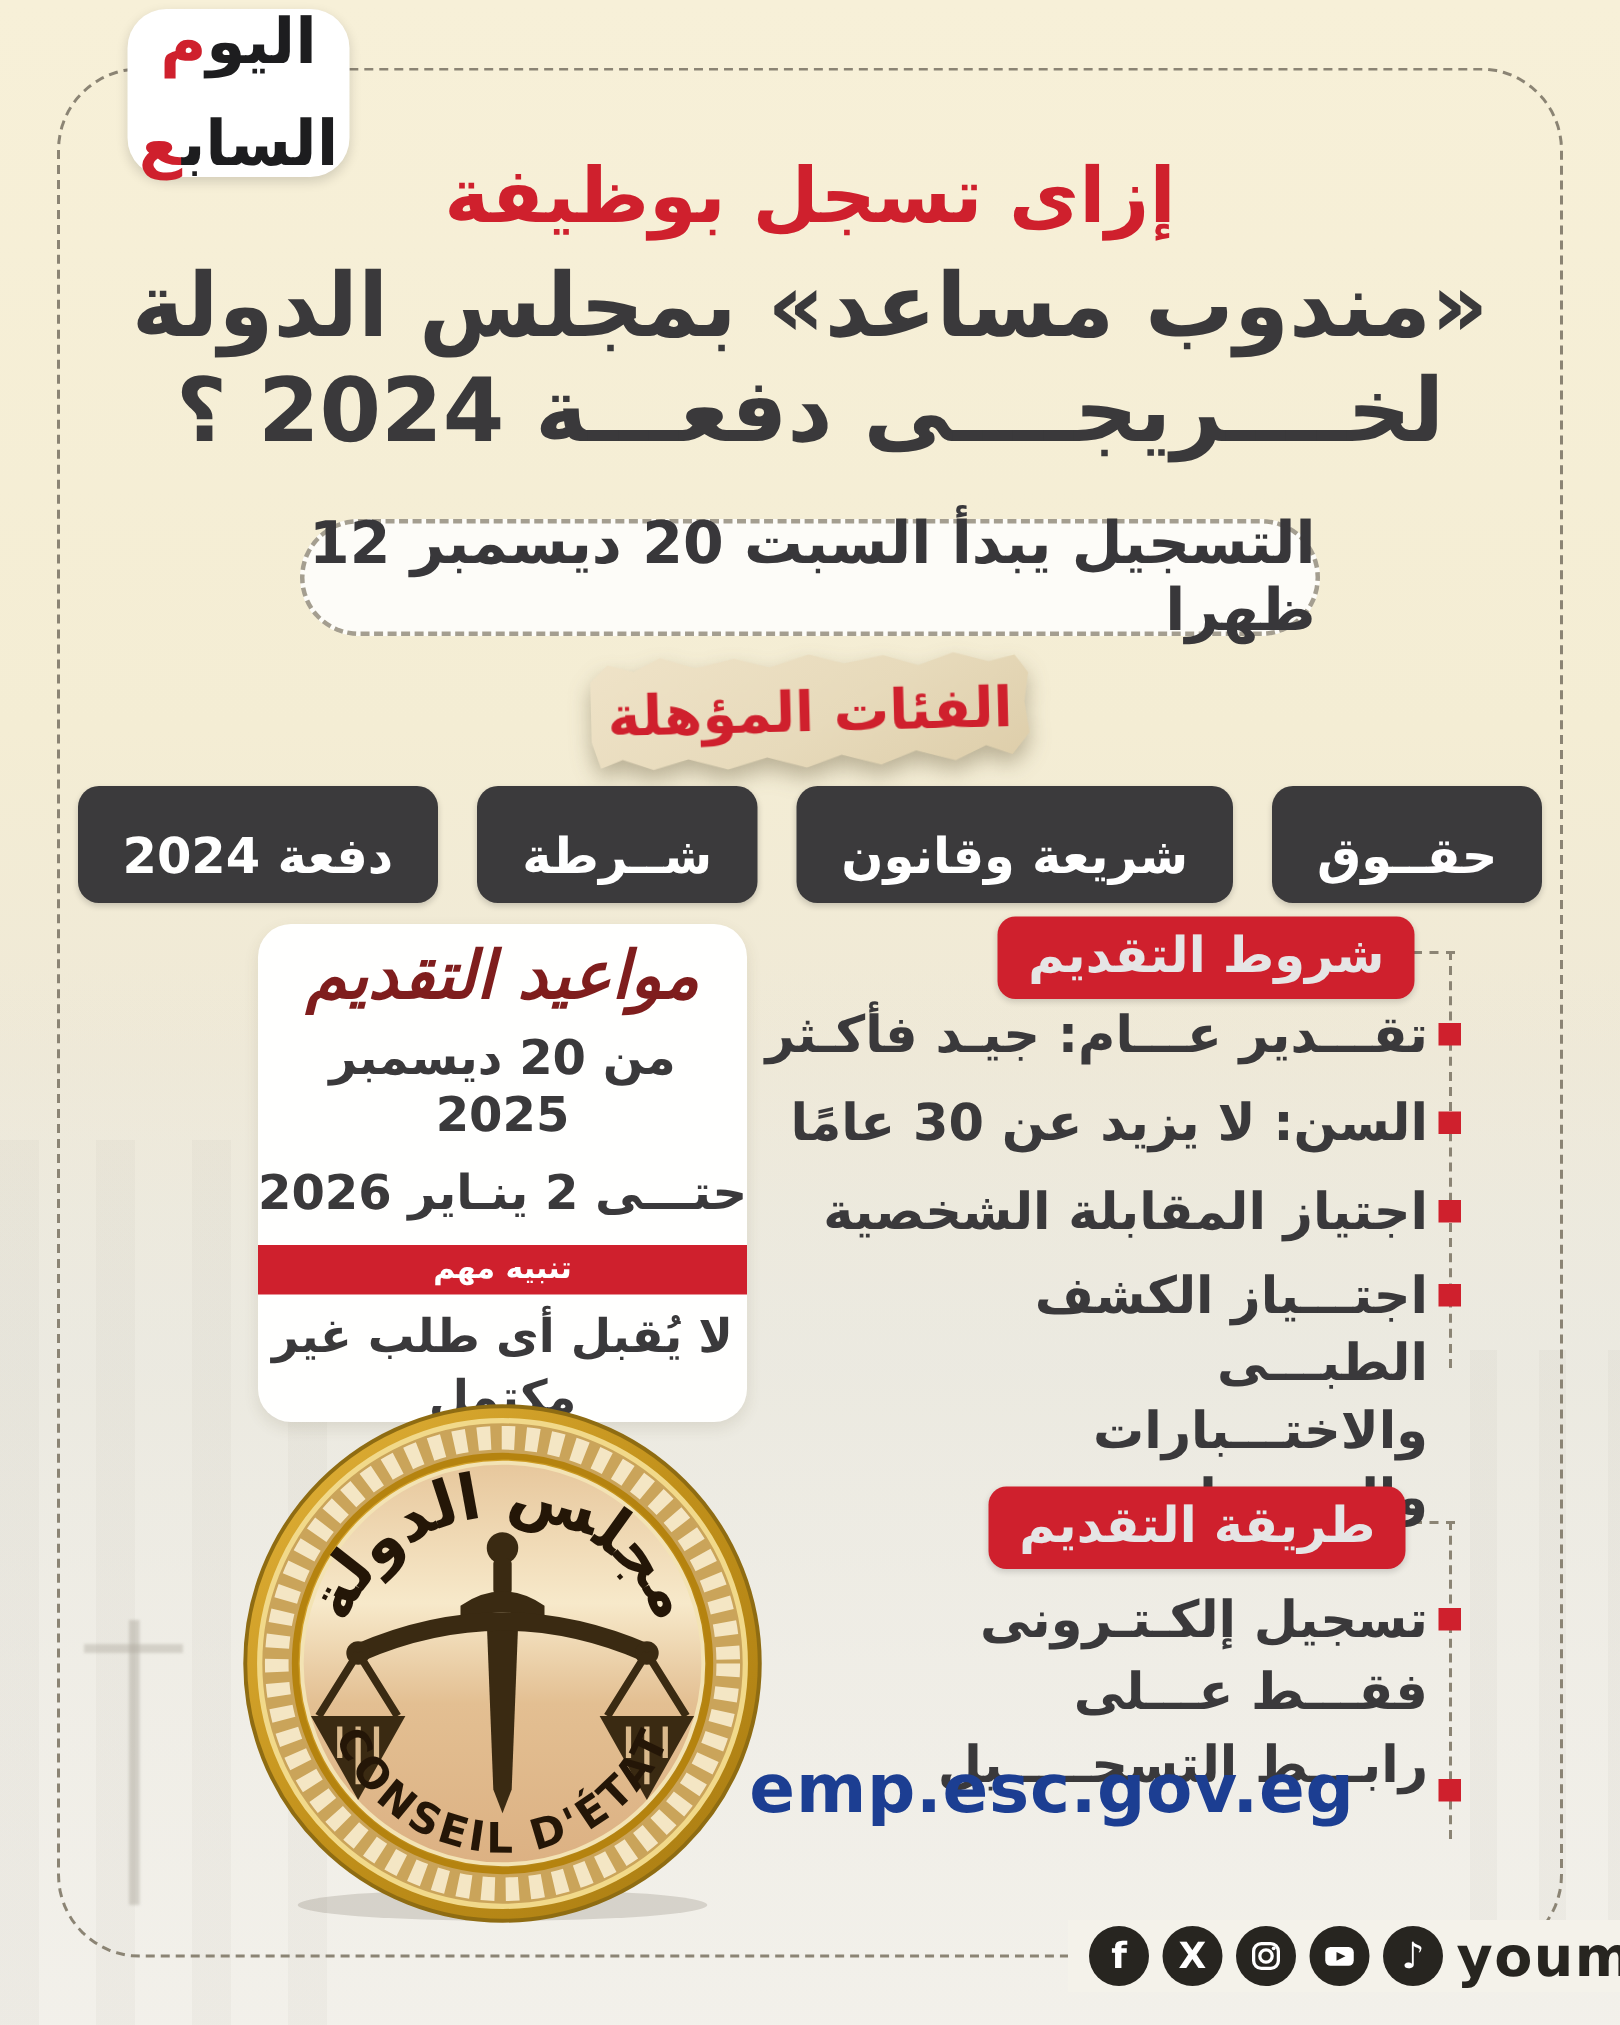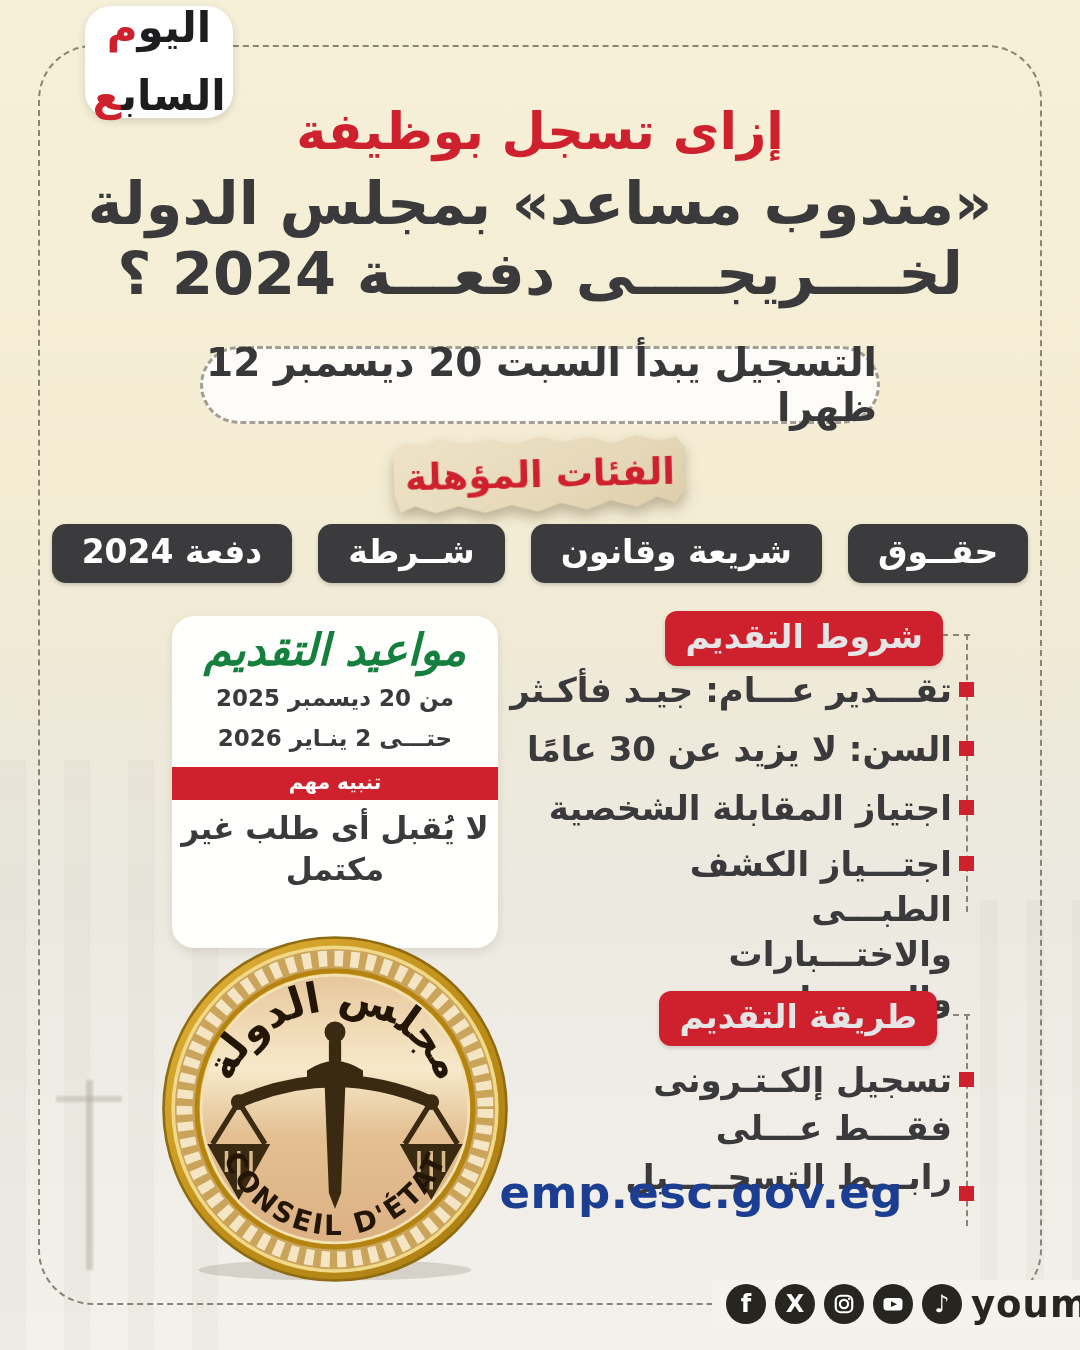--- a/index.html
+++ b/index.html
@@ -53,31 +53,31 @@
   .torn {
     width:100%; height:100%; background:linear-gradient(150deg,#efe3c8 0%,#e7dabb 55%,#ddcda9 100%);
     display:flex; align-items:center; justify-content:center;
     font-size:37px; font-weight:bold; color:#cf202d; direction:rtl;
     clip-path:polygon(0% 22%,4% 8%,10% 14%,16% 3%,24% 12%,33% 5%,41% 13%,50% 3%,58% 11%,67% 5%,75% 14%,83% 4%,91% 12%,97% 7%,100% 22%,99% 46%,100% 72%,96% 90%,90% 82%,83% 94%,74% 85%,66% 96%,57% 87%,49% 97%,40% 88%,31% 97%,22% 88%,14% 96%,7% 87%,2% 94%,0% 72%);
   }
 
   .cats-row { position:absolute; left:0; top:524px; width:1080px; display:flex; direction:rtl;
     justify-content:center; gap:26px; z-index:2; }
   .cat-pill { background:#3b3a3c; color:#ffffff; font-size:33px; font-weight:bold;
-    padding:8px 30px 12px; border-radius:14px; direction:rtl; white-space:nowrap;
+    padding:27px 30px 12px; border-radius:14px; direction:rtl; white-space:nowrap;
     box-shadow:0 2px 4px rgba(0,0,0,.18); }
 
   .dates-card {
     position:absolute; left:172px; top:616px; width:326px; height:332px;
     background:#fffffe; border-radius:22px; box-shadow:0 4px 10px rgba(80,70,40,.12);
     text-align:center; direction:rtl; overflow:hidden; z-index:2;
   }
   .dates-title { font-family:"DejaVu Serif", serif; font-style:italic; font-weight:bold;
-    font-size:44px; color:#15803d; margin-top:8px; }
-  .date-line { font-size:23px; font-weight:bold; color:#3a393b; }
+    font-size:44px; color:#7f1d1d; margin-top:8px; }
+  .date-line { font-size:32px; font-weight:bold; color:#3a393b; }
   .date-from { margin-top:10px; }
   .date-to { margin-top:14px; }
   .notice-bar { margin-top:16px; background:#cf202d; color:#ffffff; font-size:20px;
     font-weight:bold; padding:3px 0 6px; }
   .notice-text { font-size:31px; font-weight:bold; color:#3a393b; margin-top:8px;
     line-height:1.32; padding:0 6px; }
 
   .seal-wrap { position:absolute; left:160px; top:934px; width:350px; height:350px; z-index:3; }
 
   .sec-label {

